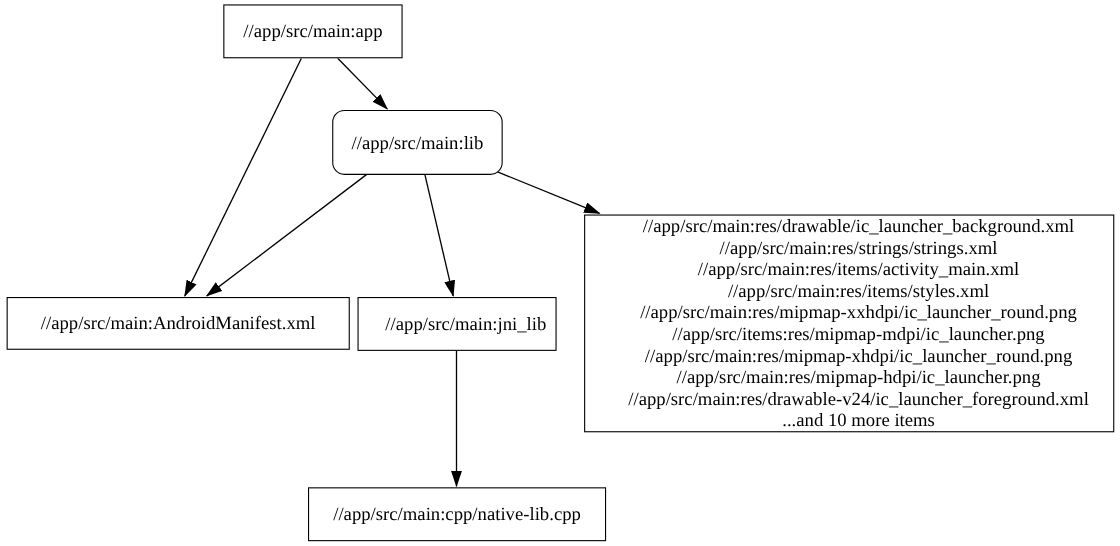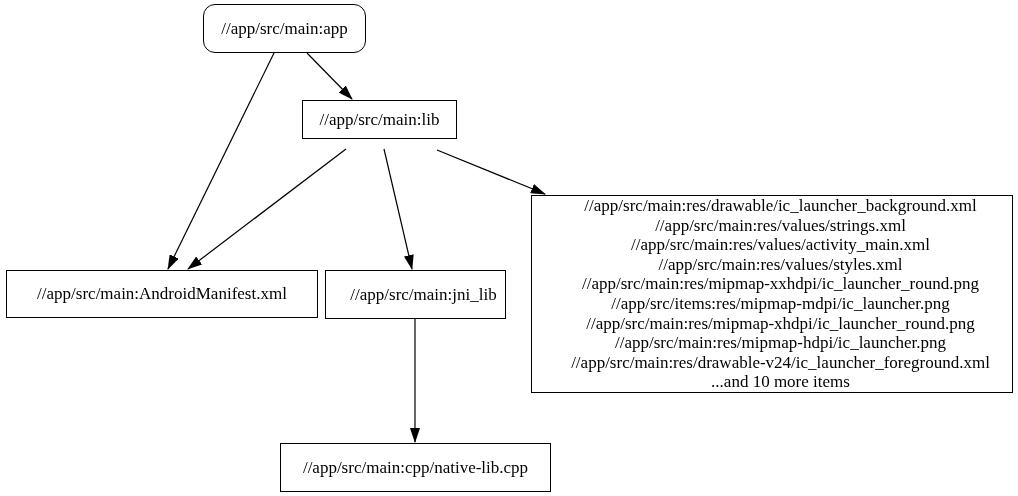--- a/index.html
+++ b/index.html
@@ -31,22 +31,22 @@
     display: flex;
     flex-direction: column;
     align-items: center;
     justify-content: center;
     text-align: center;
     font-size: 17px;
     line-height: 19.6px;
     white-space: nowrap;
   }
   .node span { display: block; }
-  #node-app            { left: 203px; top: 4px;   width: 163px; height: 49px; border-radius: 12px; }
-  #node-lib            { left: 302px; top: 100px; width: 155px; height: 39px; }
+  #node-app            { left: 203px; top: 4px;   width: 163px; height: 49px; }
+  #node-lib            { left: 302px; top: 100px; width: 155px; height: 59px; border-radius: 11px; }
   #node-androidmanifest{ left: 6px;   top: 270px; width: 312px; height: 48px; }
   #node-jnilib         { left: 325px; top: 270px; width: 181px; height: 49px; padding-left: 16px; }
   #node-resgroup       { left: 531px; top: 195px; width: 482px; height: 198px; padding-left: 17px; }
   #node-nativelibcpp   { left: 280px; top: 443px; width: 271px; height: 49px; }
 </style>
 </head>
 <body>
 
 <div class="canvas">
 
@@ -75,23 +75,23 @@
   <div class="node" id="node-androidmanifest">
     <span>//app/src/main:AndroidManifest.xml</span>
   </div>
 
   <div class="node" id="node-jnilib">
     <span>//app/src/main:jni_lib</span>
   </div>
 
   <div class="node" id="node-resgroup">
     <span>//app/src/main:res/drawable/ic_launcher_background.xml</span>
-    <span>//app/src/main:res/values/strings.xml</span>
-    <span>//app/src/main:res/values/activity_main.xml</span>
-    <span>//app/src/main:res/values/styles.xml</span>
+    <span>//app/src/main:res/strings/strings.xml</span>
+    <span>//app/src/main:res/items/activity_main.xml</span>
+    <span>//app/src/main:res/items/styles.xml</span>
     <span>//app/src/main:res/mipmap-xxhdpi/ic_launcher_round.png</span>
     <span>//app/src/items:res/mipmap-mdpi/ic_launcher.png</span>
     <span>//app/src/main:res/mipmap-xhdpi/ic_launcher_round.png</span>
     <span>//app/src/main:res/mipmap-hdpi/ic_launcher.png</span>
     <span>//app/src/main:res/drawable-v24/ic_launcher_foreground.xml</span>
     <span>...and 10 more items</span>
   </div>
 
   <div class="node" id="node-nativelibcpp">
     <span>//app/src/main:cpp/native-lib.cpp</span>

